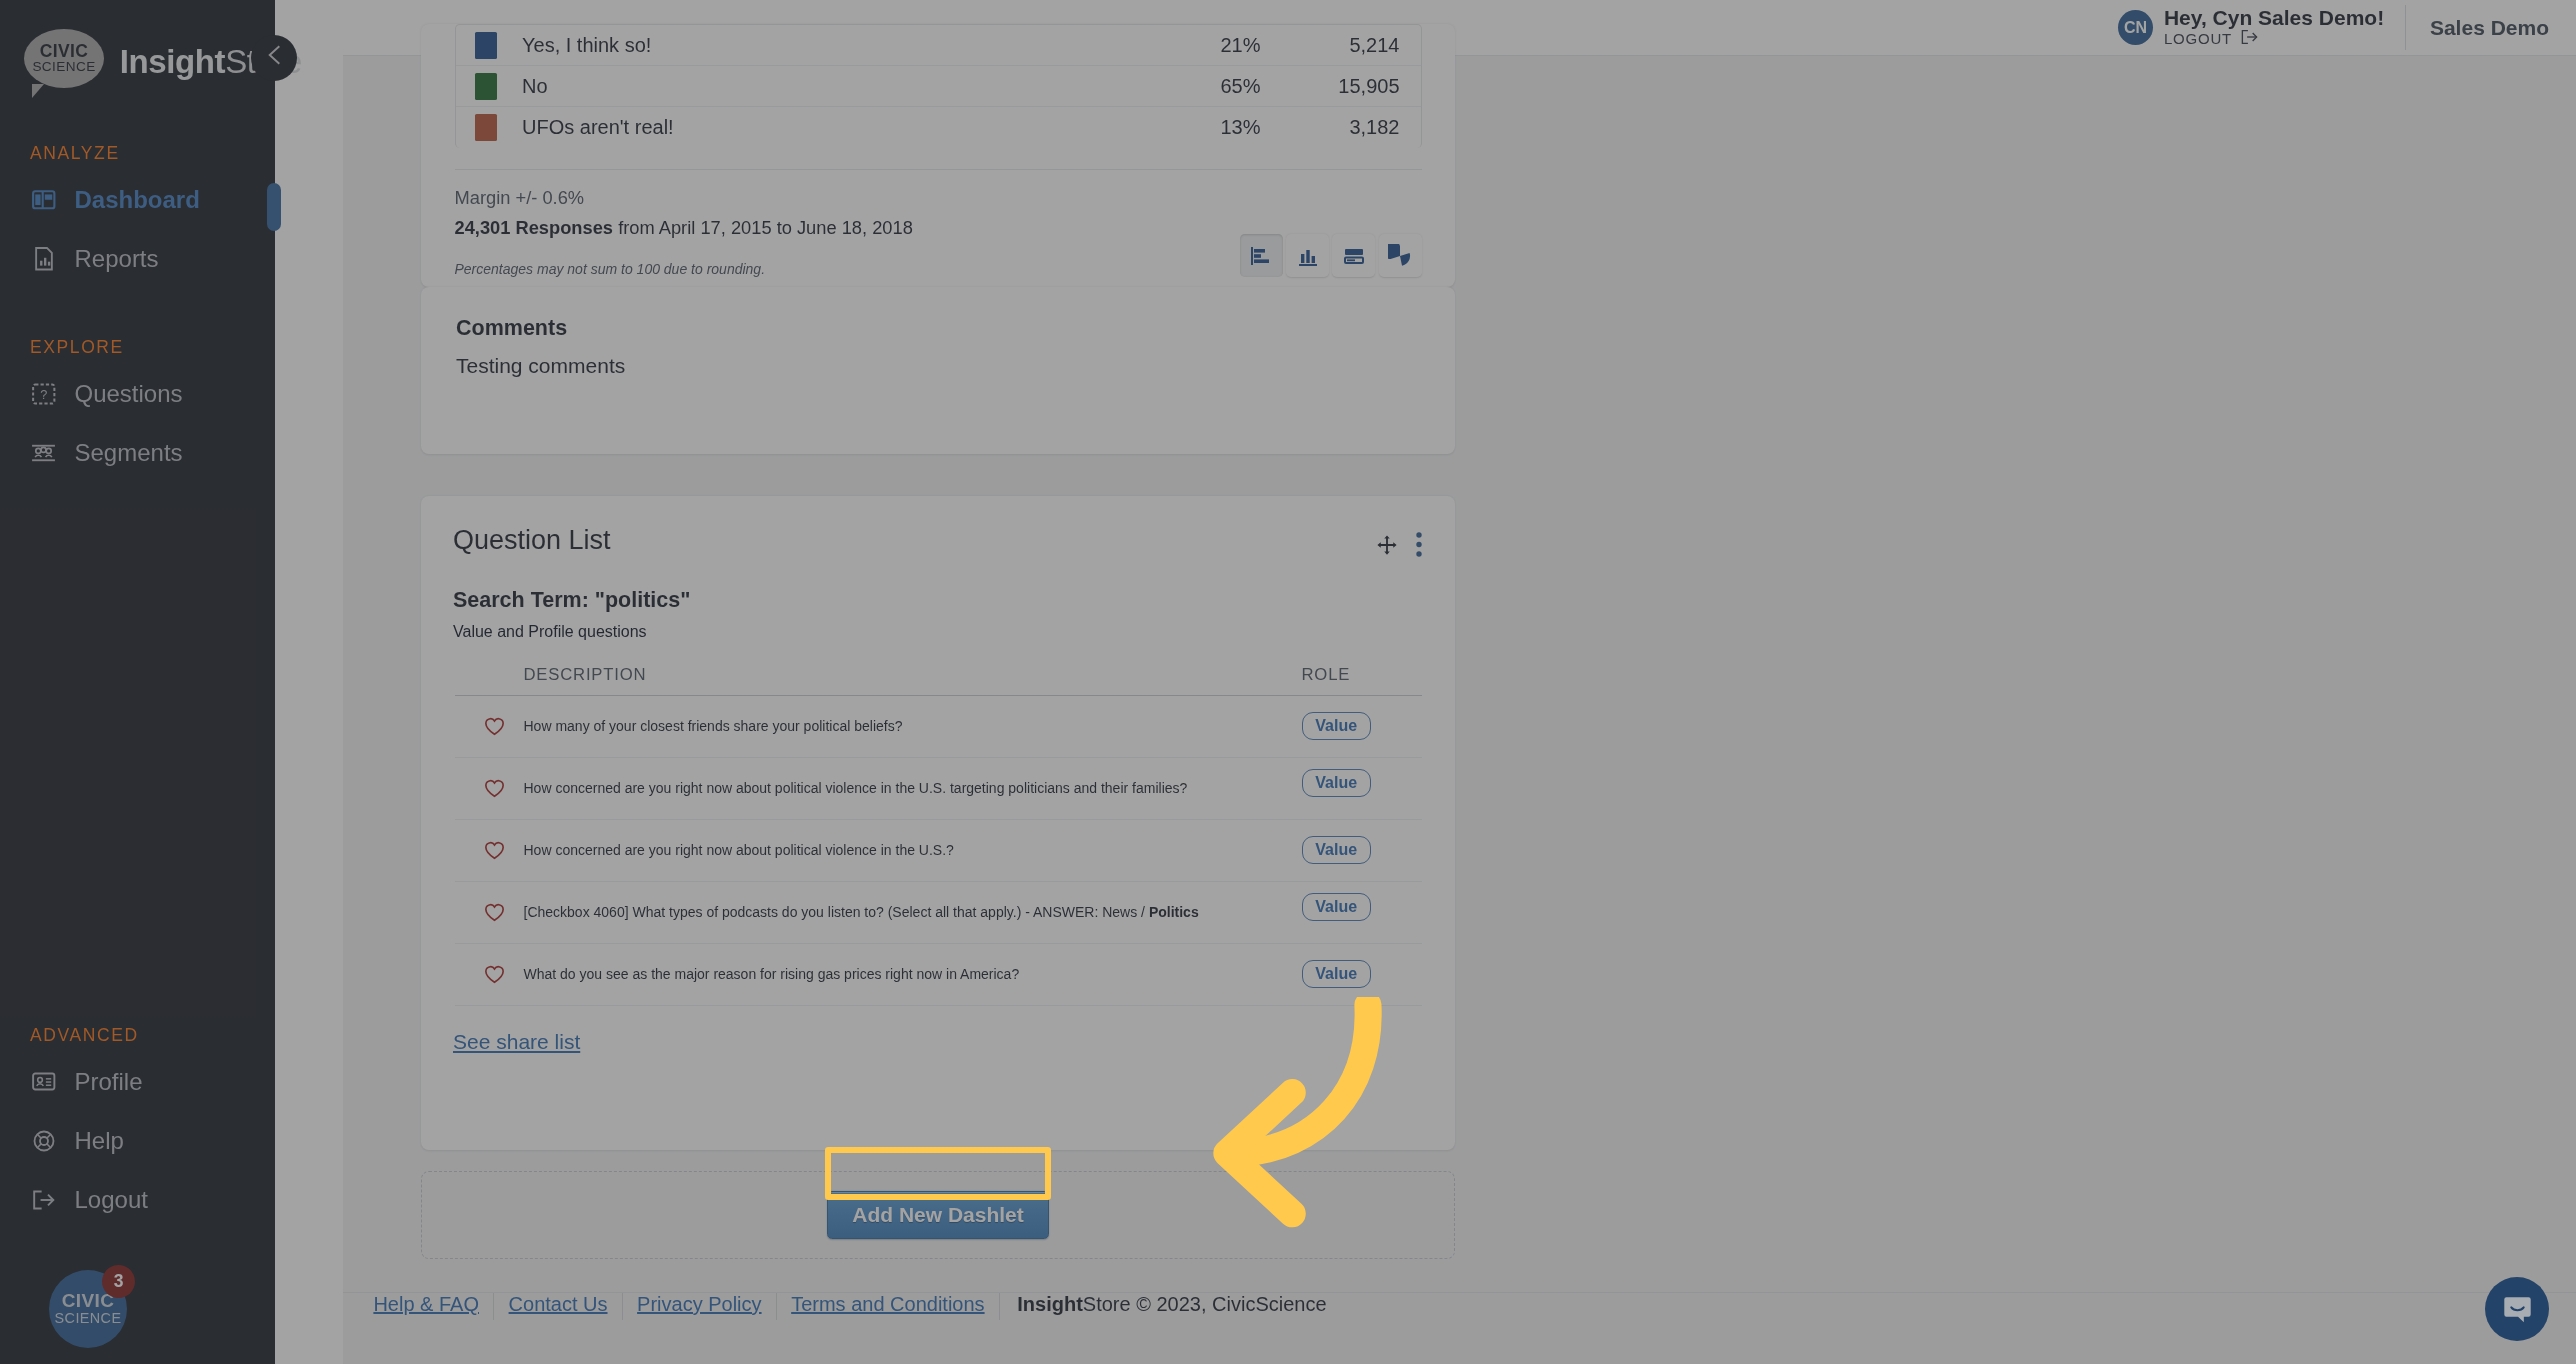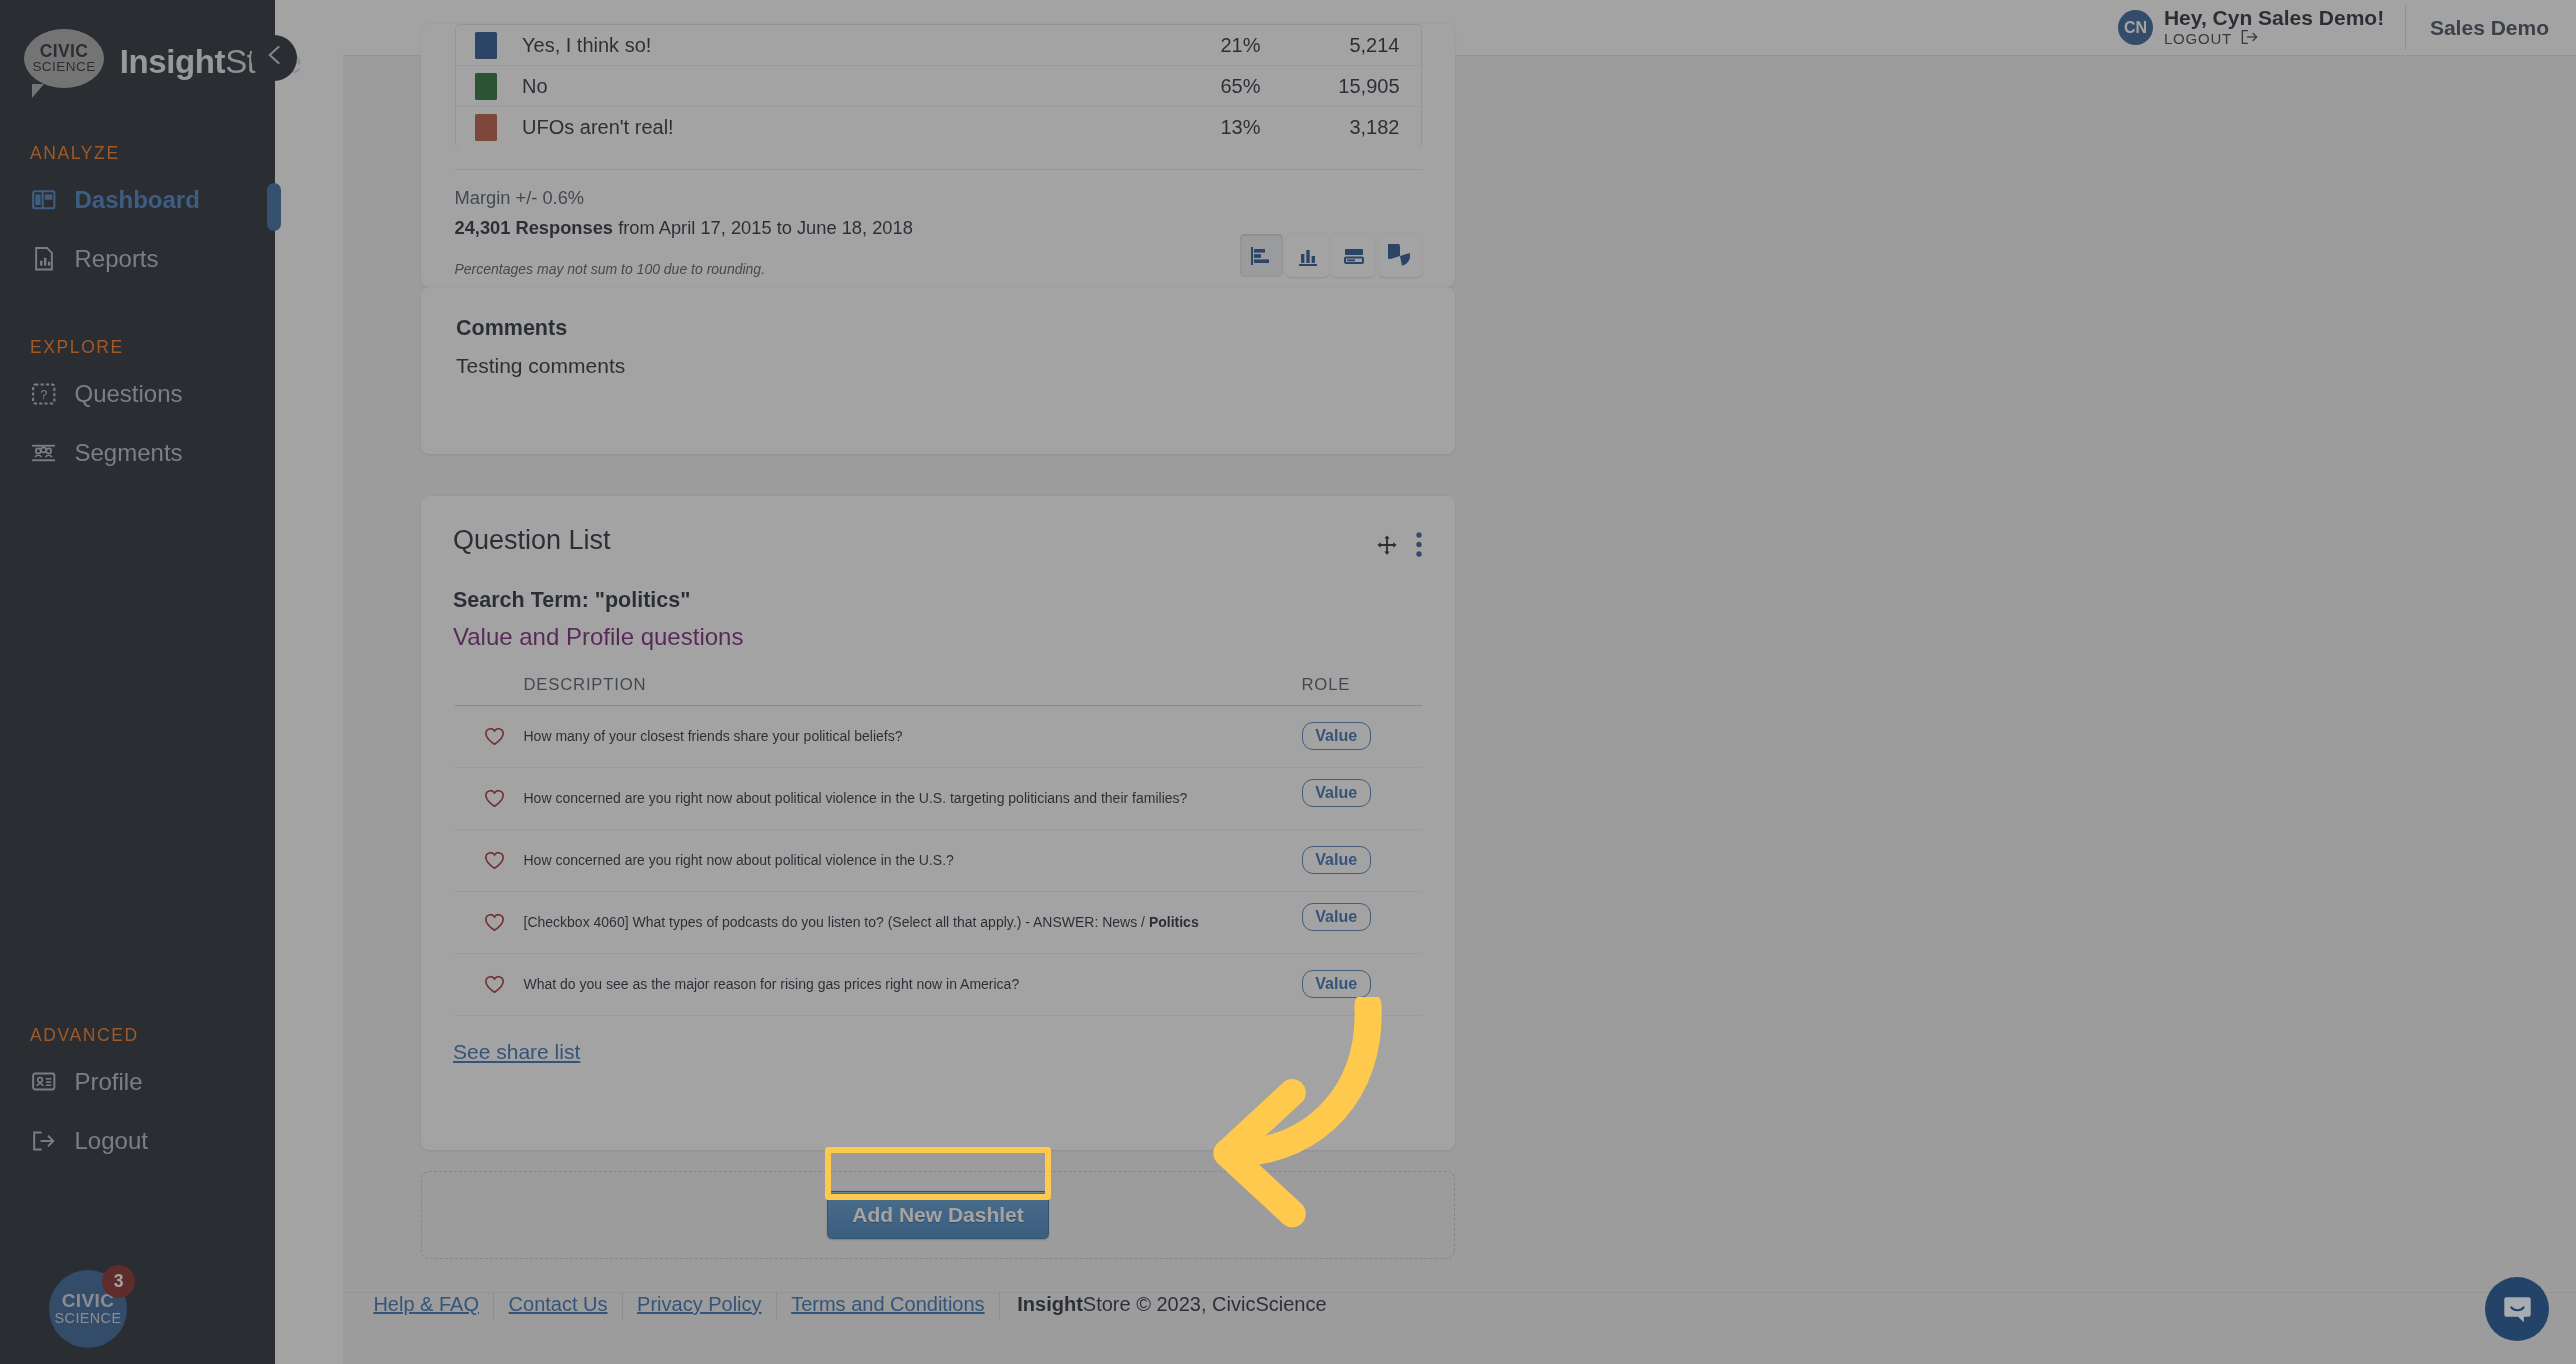--- a/index.html
+++ b/index.html
@@ -130,21 +130,21 @@
   .cm-title { font-size:21.5px; font-weight:700; color:#1d2430; }
   .cm-body { font-size:21px; color:#1d2430; margin-top:12.8px; }
 
   
   #card-qlist { left:78px; top:440px; width:1034px; height:654px; }
   .ql-head { display:flex; align-items:flex-start; padding:29px 32px 0 32px; }
   .ql-title { font-size:27px; color:#1d2430; flex:1; }
   .ql-actions { display:flex; align-items:center; gap:17.5px; padding-top:6.4px; }
   .ql-sub { padding:27px 32px 0 32px; }
   .ql-sub .st { font-size:21.5px; font-weight:700; color:#1d2430; }
-  .ql-sub .sd { font-size:24px; color:#701a75; margin-top:9.6px; }
+  .ql-sub .sd { font-size:16px; color:#0f172a; margin-top:9.6px; }
 
   .q-table { width:967px; margin:24px auto 0; }
   .q-thead { display:flex; border-bottom:1.6px solid #c9ccd1; padding-bottom:9.6px; }
   .q-th { font-size:16.7px; color:#4b5563; letter-spacing:0.8px; }
   .q-th.desc { margin-left:69px; flex:1; }
   .q-th.role { width:120px; }
   .q-row { display:flex; align-items:center; border-bottom:0.8px solid #edeef0; min-height:62px; padding:11px 0; }
   .q-heart { width:69px; display:flex; align-items:center; justify-content:flex-start; padding-left:29px; }
   .q-desc { flex:1; font-size:14px; color:#1d2430; line-height:30px; padding-right:19px; }
   .q-desc b { font-weight:700; }
@@ -283,20 +283,33 @@
               <path d="M5.4 13.6 a3.4 3.4 0 0 1 6.2 0" fill="none" stroke="#b6bac2" stroke-width="1.4"></path>
               <line x1="14" y1="7" x2="19" y2="7" stroke="#b6bac2" stroke-width="1.4"></line>
               <line x1="14" y1="10" x2="19" y2="10" stroke="#b6bac2" stroke-width="1.4"></line>
               <line x1="14" y1="13" x2="19" y2="13" stroke="#b6bac2" stroke-width="1.4"></line>
             </svg>
         </span>
         <span>Profile</span>
       </div>
       <div class="nav-item">
         <span class="ic">
+          <svg width="24" height="24" viewBox="0 0 24 24">
+              <circle cx="12" cy="12" r="9.5" fill="none" stroke="#b6bac2" stroke-width="1.8"></circle>
+              <circle cx="12" cy="12" r="4" fill="none" stroke="#b6bac2" stroke-width="1.8"></circle>
+              <line x1="5.3" y1="5.3" x2="9.2" y2="9.2" stroke="#b6bac2" stroke-width="1.6"></line>
+              <line x1="14.8" y1="14.8" x2="18.7" y2="18.7" stroke="#b6bac2" stroke-width="1.6"></line>
+              <line x1="18.7" y1="5.3" x2="14.8" y2="9.2" stroke="#b6bac2" stroke-width="1.6"></line>
+              <line x1="9.2" y1="14.8" x2="5.3" y2="18.7" stroke="#b6bac2" stroke-width="1.6"></line>
+            </svg>
+        </span>
+        <span>Help</span>
+      </div>
+      <div class="nav-item">
+        <span class="ic">
           <svg width="25.5" height="22" viewBox="0 0 24 20">
               <path d="M10 2 H3 v16 h7" fill="none" stroke="#b6bac2" stroke-width="1.8"></path>
               <line x1="9" y1="10" x2="21" y2="10" stroke="#b6bac2" stroke-width="1.8"></line>
               <path d="M16 5 L21 10 L16 15" fill="none" stroke="#b6bac2" stroke-width="1.8"></path>
             </svg>
         </span>
         <span>Logout</span>
       </div>
     </div>
 

